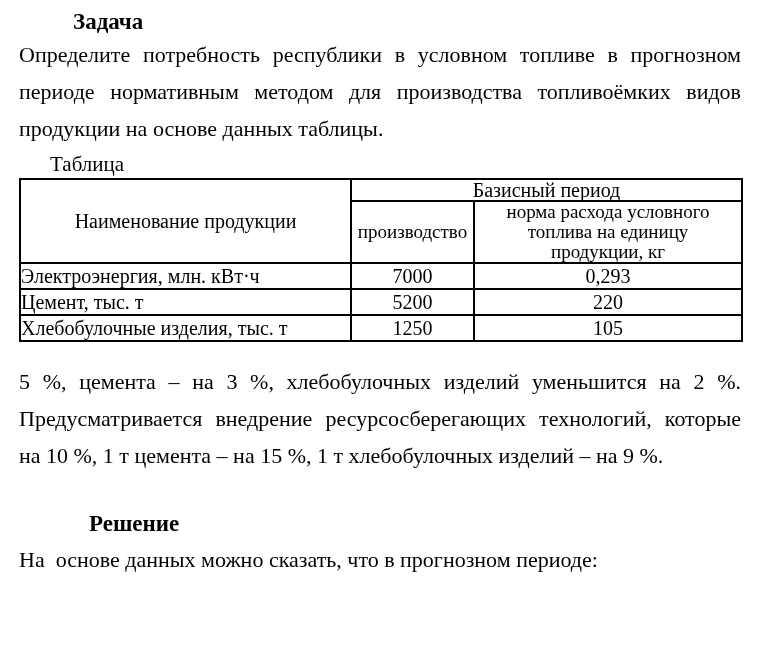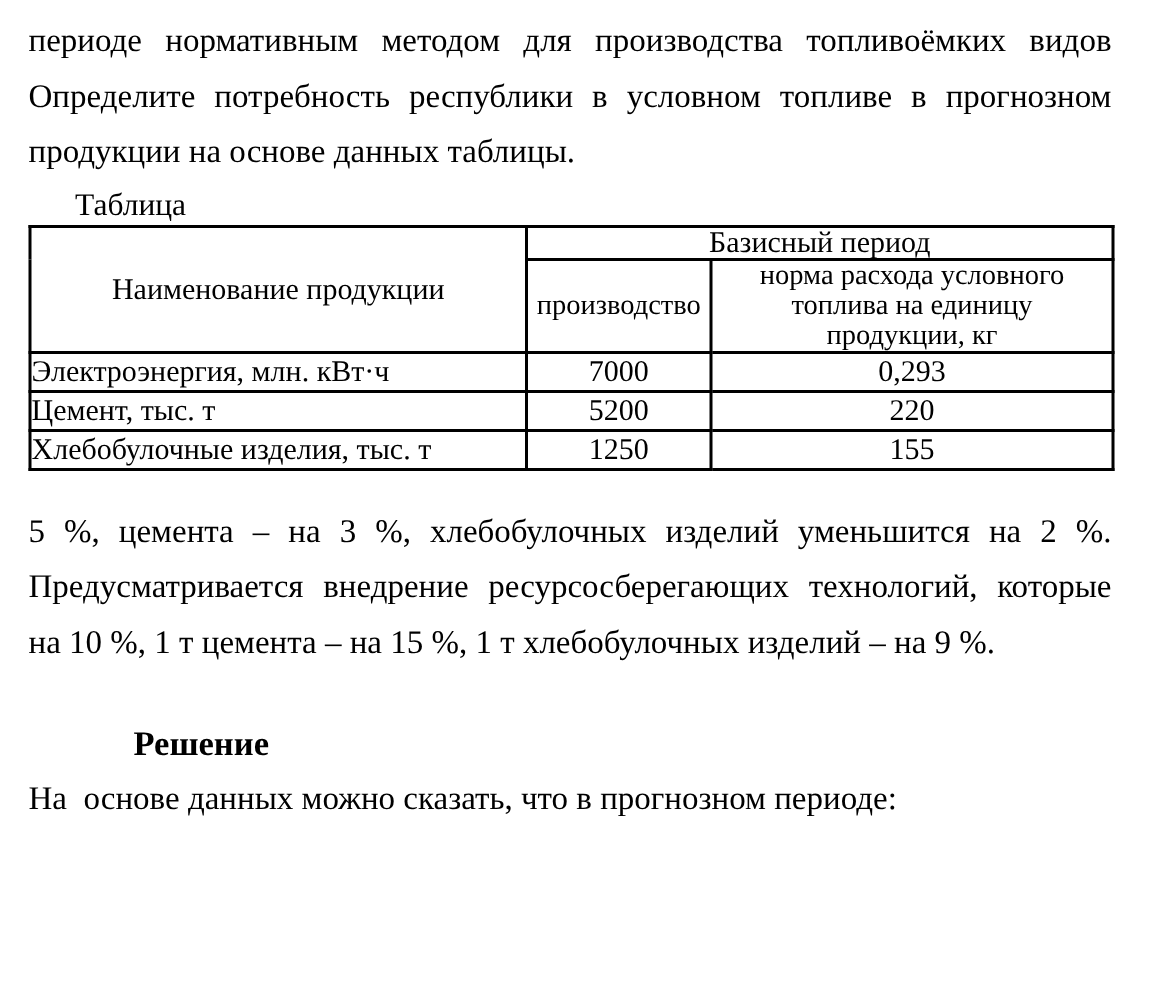--- a/index.html
+++ b/index.html
@@ -107,24 +107,25 @@
     line-height: 28px;
     margin-top: 8px;
     white-space: pre-wrap;
   }
 </style>
 </head>
 <body>
 
 <div class="page">
 
+  <div class="heading task-heading">Задача</div>
 
   <div class="jp">
+    <div class="ln">Определите потребность республики в условном топливе в прогнозном</div>
     <div class="ln">периоде нормативным методом для производства топливоёмких видов</div>
-    <div class="ln">Определите потребность республики в условном топливе в прогнозном</div>
     <div class="ln last">продукции на основе данных таблицы.</div>
   </div>
 
   <div class="table-label">Таблица</div>
 
   <table class="data-table">
     <colgroup>
       <col class="col-name">
       <col class="col-prod">
       <col class="col-norm">
@@ -148,21 +149,21 @@
         <td class="cell-num">0,293</td>
       </tr>
       <tr class="tr-data">
         <td class="cell-name">Цемент, тыс. т</td>
         <td class="cell-num">5200</td>
         <td class="cell-num">220</td>
       </tr>
       <tr class="tr-data">
         <td class="cell-name">Хлебобулочные изделия, тыс. т</td>
         <td class="cell-num">1250</td>
-        <td class="cell-num">155</td>
+        <td class="cell-num">105</td>
       </tr>
     </tbody>
   </table>
 
   <div class="jp forecast">
     <div class="ln">5 %, цемента – на 3 %, хлебобулочных изделий уменьшится на 2 %.</div>
     <div class="ln">Предусматривается внедрение ресурсосберегающих технологий, которые</div>
     <div class="ln last">на 10 %, 1 т цемента – на 15 %, 1 т хлебобулочных изделий – на 9 %.</div>
   </div>
 

